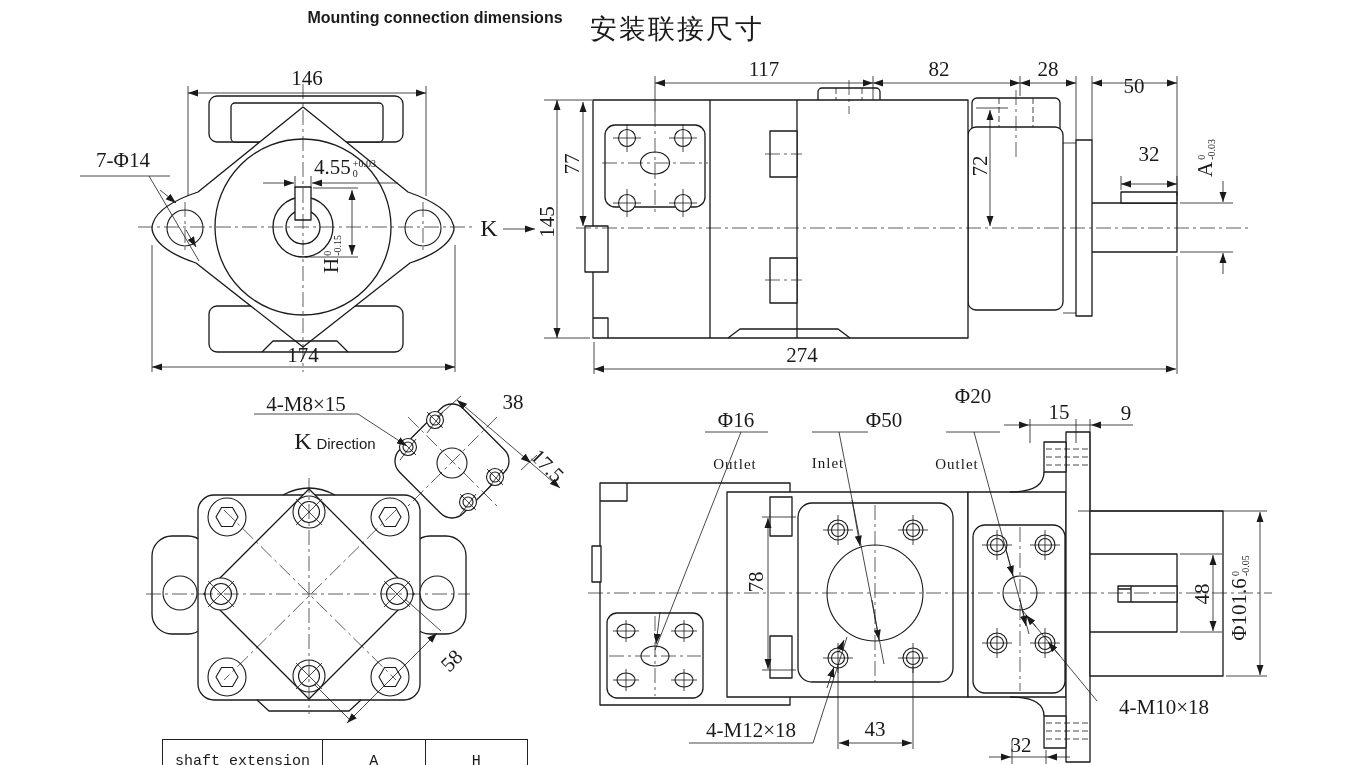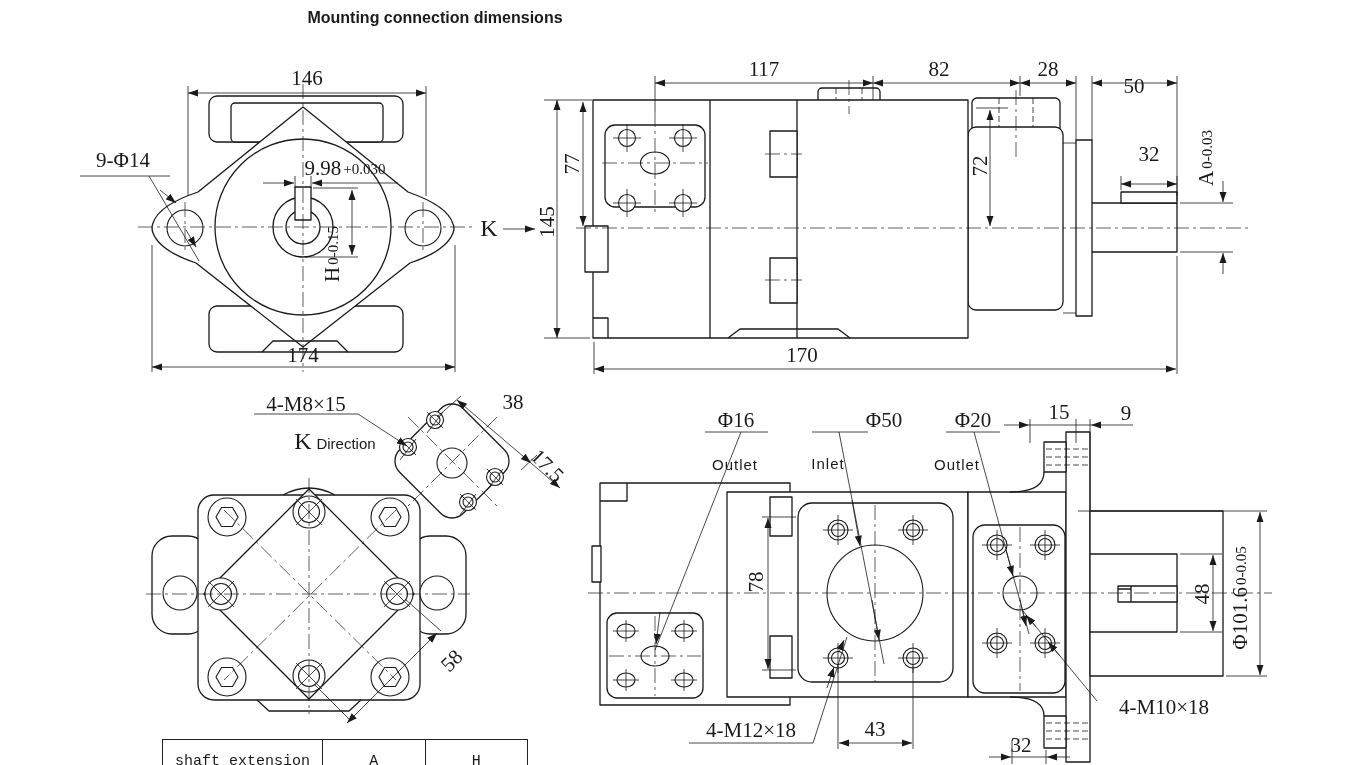--- a/index.html
+++ b/index.html
@@ -12,24 +12,24 @@
   .s2{fill:#ffffff;stroke:#1a1a1a;stroke-width:1.1;}
   .t{fill:none;stroke:#1a1a1a;stroke-width:0.8;}
   .cl{fill:none;stroke:#1a1a1a;stroke-width:0.7;stroke-dasharray:15 4 3 4;}
   .hid{fill:none;stroke:#1a1a1a;stroke-width:0.8;stroke-dasharray:6 3;}
   
   .d{position:absolute;font-size:21px;line-height:1;white-space:nowrap;
      transform:translate(-50%,-50%);color:#1a1a1a;}
   .rot{transform:translate(-50%,-50%) rotate(-90deg);}
   .rot45{transform:translate(-50%,-50%) rotate(45deg);}
   .rotm45{transform:translate(-50%,-50%) rotate(-45deg);}
-  .tol{display:inline-flex;flex-direction:row;font-size:15px;line-height:1.05;
-       vertical-align:middle;margin-left:2px;align-items:center;}
+  .tol{display:inline-flex;flex-direction:column;font-size:10px;line-height:1.05;
+       vertical-align:middle;margin-left:2px;}
   .tol i{font-style:normal;}
-  .port{font-family:Liberation Sans, sans-serif;font-size:15px;letter-spacing:1px;}
+  .port{font-family:Liberation Serif, serif;font-size:15px;letter-spacing:1px;}
   .title-en{position:absolute;font-family:"Liberation Sans", sans-serif;font-size:16px;
             font-weight:600;transform:translate(-50%,-50%);white-space:nowrap;color:#1b1b1b;}
   .title-zh{position:absolute;font-family:"Liberation Sans", sans-serif;font-size:27px;
             transform:translate(-50%,-50%);white-space:nowrap;color:#1b1b1b;letter-spacing:2px;}
   .sans{font-family:Liberation Sans, sans-serif;font-size:15px;}
   .big{font-size:24px;}
   
   #spec-table{position:absolute;left:162px;top:739px;width:366px;height:60px;
               border-collapse:collapse;font-family:"Liberation Mono", monospace;font-size:15px;}
   #spec-table td{border:1.6px solid #222;text-align:center;vertical-align:top;padding-top:13px;}
@@ -266,25 +266,26 @@
     <line x1="1006" y1="550" x2="1013" y2="576" class="t" marker-end="url(#arr)"></line>
     <line x1="1020" y1="600" x2="1026" y2="626" class="t" marker-end="url(#arr)"></line>
     <line x1="827" y1="688" x2="834" y2="667" class="t" marker-end="url(#arr)"></line>
     <line x1="839" y1="652" x2="844" y2="640" class="t" marker-end="url(#arr)"></line>
     <line x1="1060" y1="656" x2="1048" y2="642" class="t" marker-end="url(#arr)"></line>
     <line x1="1036" y1="627" x2="1026" y2="615" class="t" marker-end="url(#arr)"></line>
   </g>
 </svg>
 
 <div class="title-en" style="left:435px;top:18px">Mounting connection dimensions</div>
+<div class="title-zh" style="left:677px;top:29px">安装联接尺寸</div>
 
 <div class="d" style="left:307px;top:78px">146</div>
-<div class="d" style="left:123px;top:160px">9-Φ14</div>
+<div class="d" style="left:123px;top:160px">7-Φ14</div>
 <div class="d" style="left:345px;top:168px">
-  <span>9.98</span><span class="tol">
+  <span>4.55</span><span class="tol">
         <i>+0.03</i>
         <i>0</i>
       </span>
 </div>
 <div class="d rot" style="left:332px;top:254px">
   <span>H</span><span class="tol">
         <i>0</i>
         <i>-0.15</i>
       </span>
 </div>
@@ -298,34 +299,34 @@
 <div class="d rot" style="left:572px;top:164px">77</div>
 <div class="d rot" style="left:547px;top:222px">145</div>
 <div class="d rot" style="left:980px;top:166px">72</div>
 <div class="d" style="left:1149px;top:154px">32</div>
 <div class="d rot" style="left:1206px;top:158px">
   <span>A</span><span class="tol">
         <i>0</i>
         <i>-0.03</i>
       </span>
 </div>
-<div class="d" style="left:802px;top:355px">170</div>
+<div class="d" style="left:802px;top:355px">274</div>
 
 <div class="d" style="left:306px;top:404px">4-M8×15</div>
 <div class="d big" style="left:303px;top:441px">K</div>
 <div class="d sans" style="left:346px;top:443px">Direction</div>
 <div class="d" style="left:513px;top:402px">38</div>
 <div class="d rot45" style="left:547px;top:466px">17.5</div>
 <div class="d rotm45" style="left:452px;top:661px">58</div>
 
 <div class="d" style="left:736px;top:420px">Φ16</div>
 <div class="d port" style="left:735px;top:464px">Outlet</div>
 <div class="d" style="left:884px;top:420px">Φ50</div>
 <div class="d port" style="left:828px;top:463px">Inlet</div>
-<div class="d" style="left:973px;top:420px">Φ20</div>
+<div class="d" style="left:973px;top:396px">Φ20</div>
 <div class="d port" style="left:957px;top:464px">Outlet</div>
 <div class="d" style="left:1059px;top:412px">15</div>
 <div class="d" style="left:1126px;top:413px">9</div>
 <div class="d rot" style="left:756px;top:582px">78</div>
 <div class="d rot" style="left:1202px;top:594px">48</div>
 <div class="d rot" style="left:1240px;top:598px">
   <span>Φ101.6</span><span class="tol">
         <i>0</i>
         <i>-0.05</i>
       </span>

